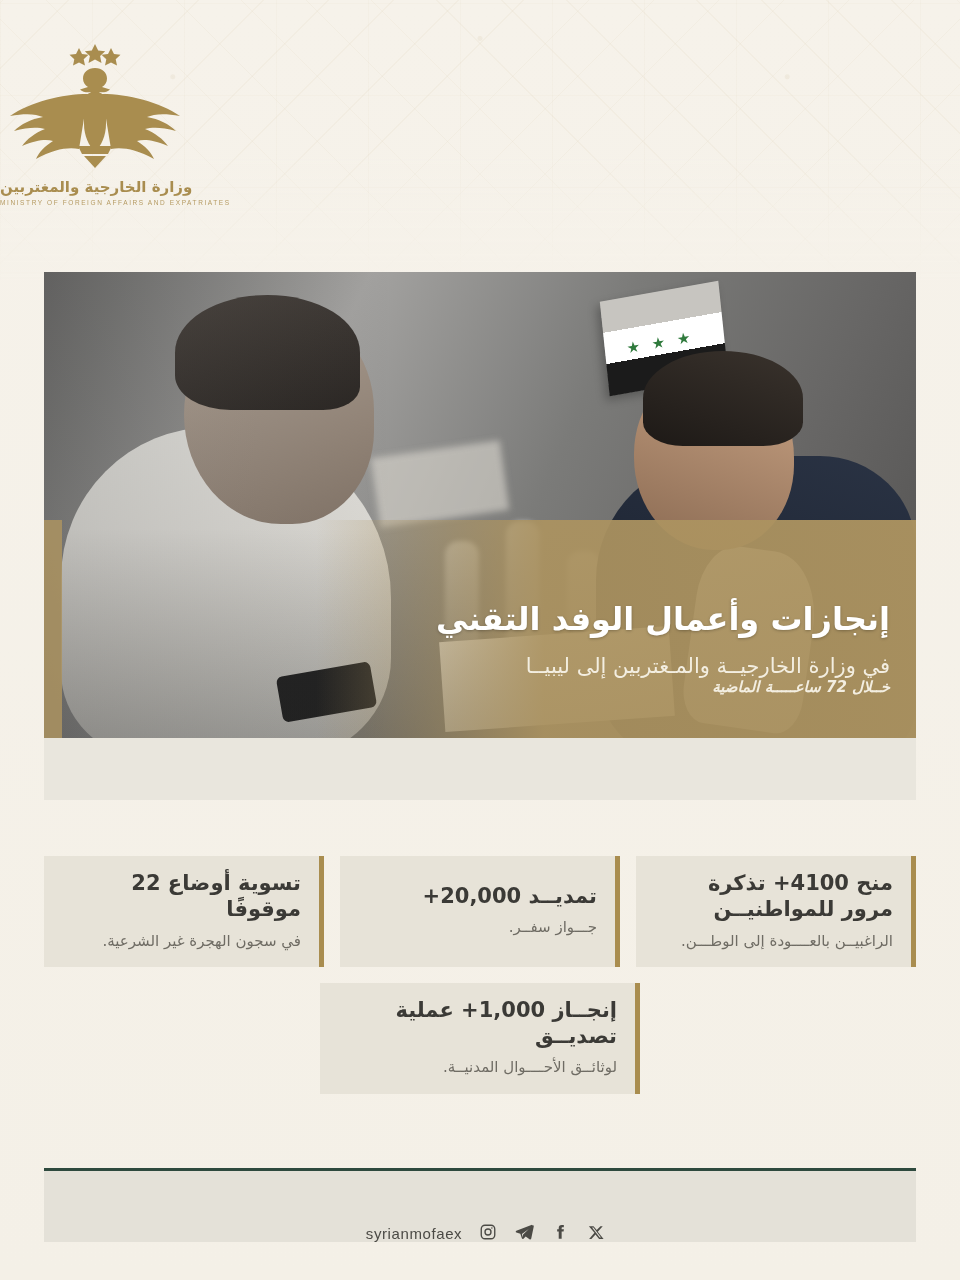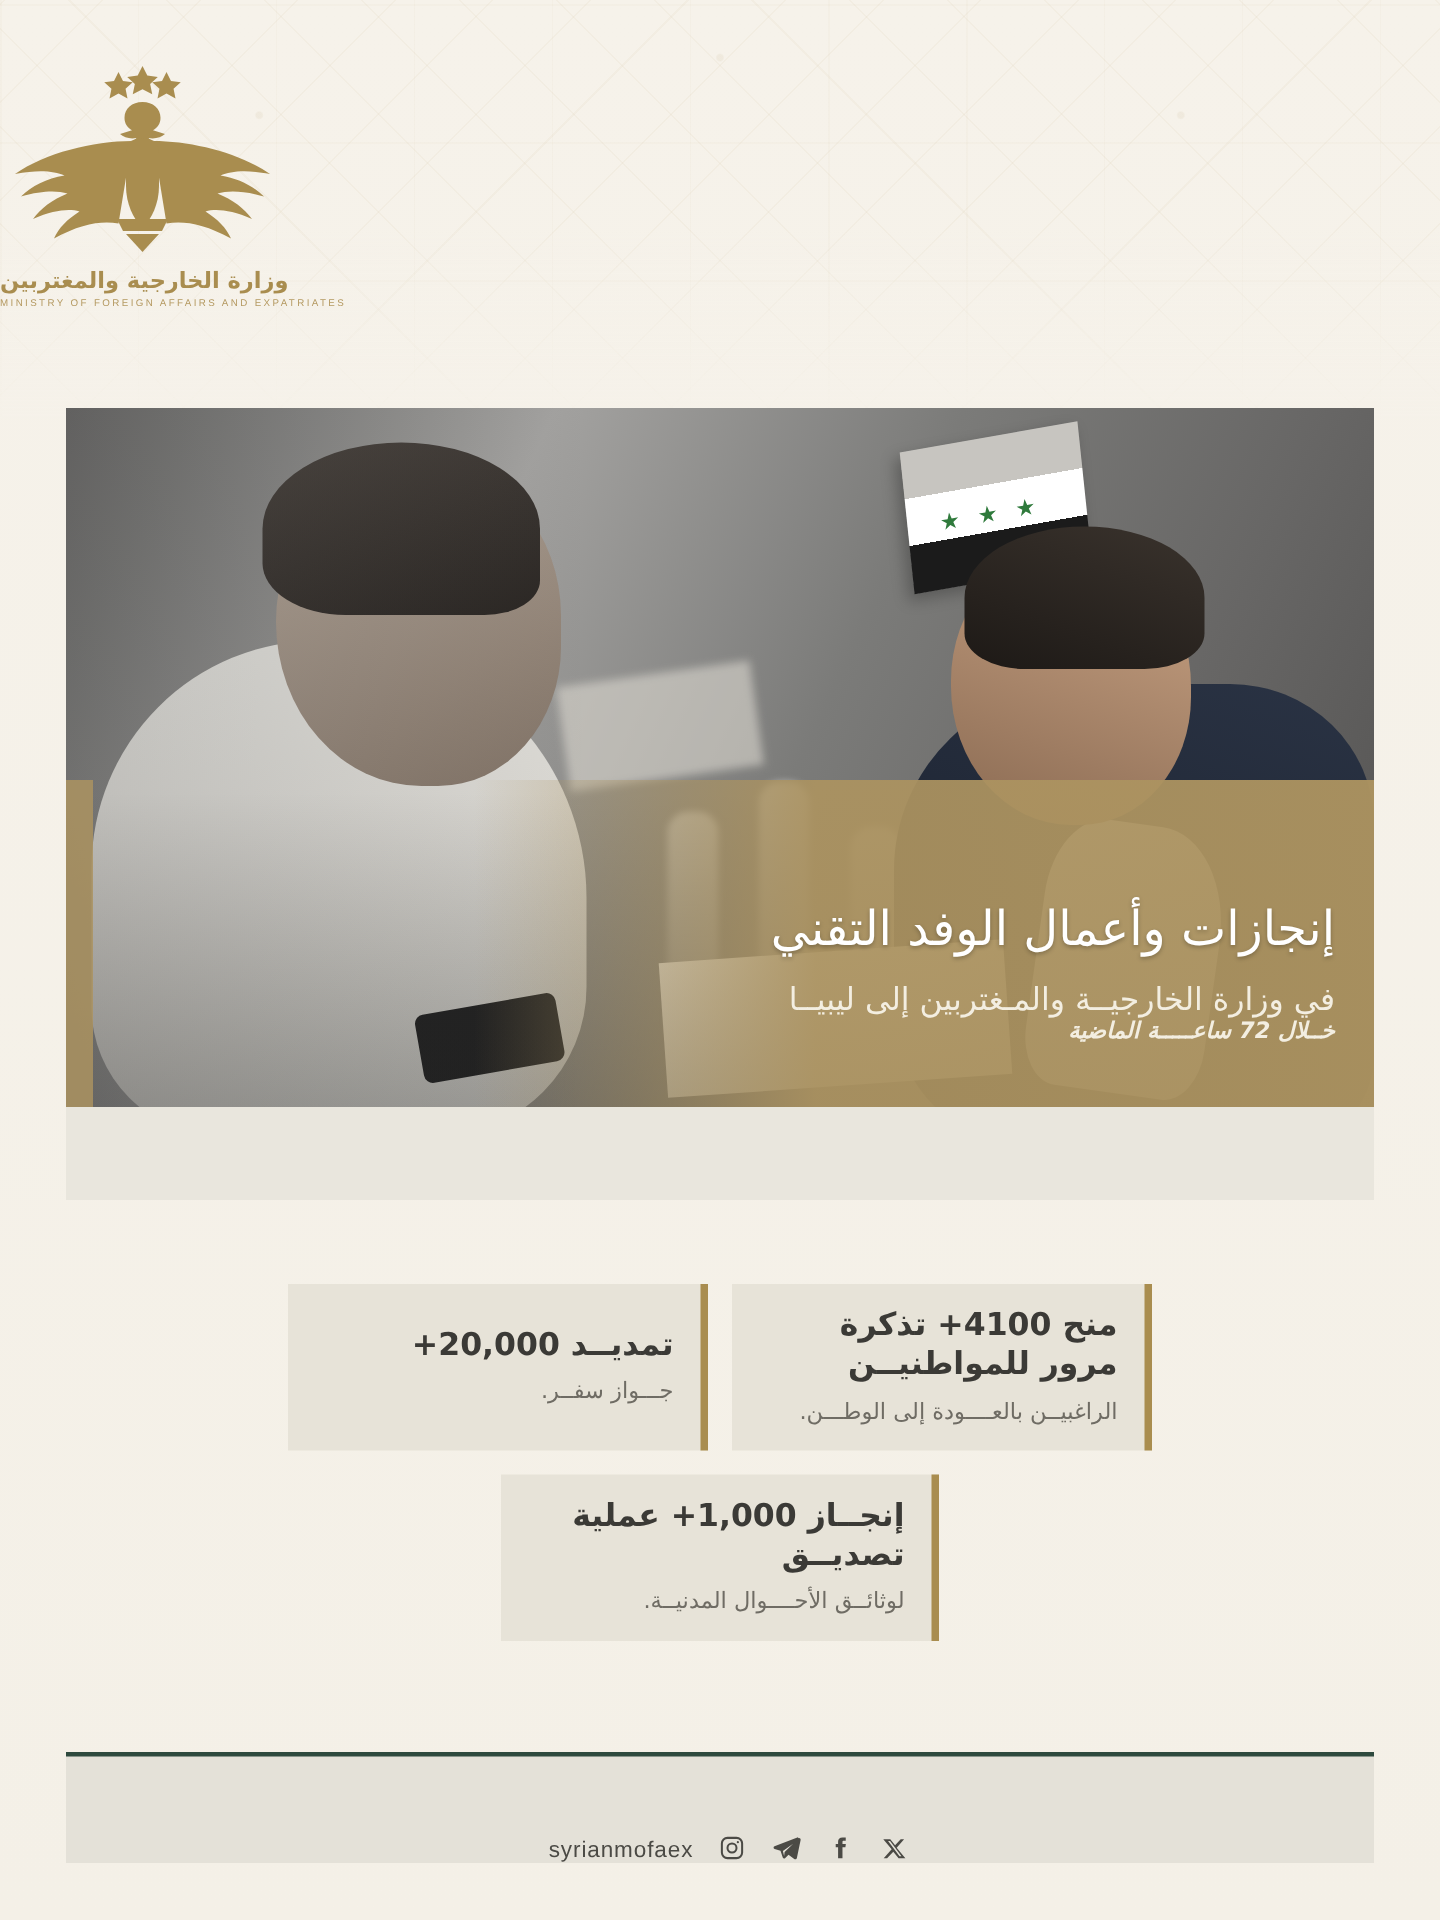--- a/index.html
+++ b/index.html
@@ -226,21 +226,21 @@
     background: linear-gradient(270deg, rgba(172,147,96,0.96) 0%, rgba(172,147,96,0.92) 62%, rgba(172,147,96,0) 100%);
     display: flex;
     flex-direction: column;
     justify-content: center;
     padding: 0 26px 10px 60px;
     text-align: right;
     color: #ffffff;
   }
   .title-main {
     font-size: 32px;
-    font-weight: 400;
+    font-weight: 700;
     letter-spacing: 0px;
     text-shadow: 0 1px 3px rgba(0,0,0,0.25);
     margin-top: 48px;
   }
   .title-sub1 {
     margin-top: 16px;
     font-size: 21px;
     font-weight: 400;
     color: #f3eee1;
     letter-spacing: 1px;
@@ -284,21 +284,21 @@
     background: #e7e3d8;
     border-right: 5px solid #a98d4f;
     padding: 14px 18px 16px 18px;
     text-align: right;
     min-height: 86px;
     display: flex;
     flex-direction: column;
     justify-content: center;
   }
   .row1 .card { width: 280px; }
-  .row2 .card { width: 292px; }
+  .row2 .card { width: 320px; }
   .card-head {
     font-size: 21px;
     font-weight: 700;
     color: #3b3a36;
     line-height: 1.25;
   }
   .card-sub {
     margin-top: 8px;
     font-size: 15px;
     color: #6f6c64;
@@ -413,20 +413,24 @@
 
   <section class="stats">
     <div class="row row1">
       <div class="card">
         <div class="card-head">منح 4100+ تذكرة مرور للمواطنيــن</div>
         <div class="card-sub">الراغبيــن بالعــــودة إلى الوطـــن.</div>
       </div>
       <div class="card">
         <div class="card-head">تمديــد 20,000+</div>
         <div class="card-sub">جـــواز سفــر.</div>
+      </div>
+      <div class="card">
+        <div class="card-head">تسوية أوضاع 22 موقوفًا</div>
+        <div class="card-sub">في سجون الهجرة غير الشرعية.</div>
       </div>
     </div>
 
     <div class="row row2">
       <div class="card">
         <div class="card-head">إنجــاز 1,000+ عملية تصديــق</div>
         <div class="card-sub">لوثائــق الأحــــوال المدنيــة.</div>
       </div>
     </div>
   </section>

